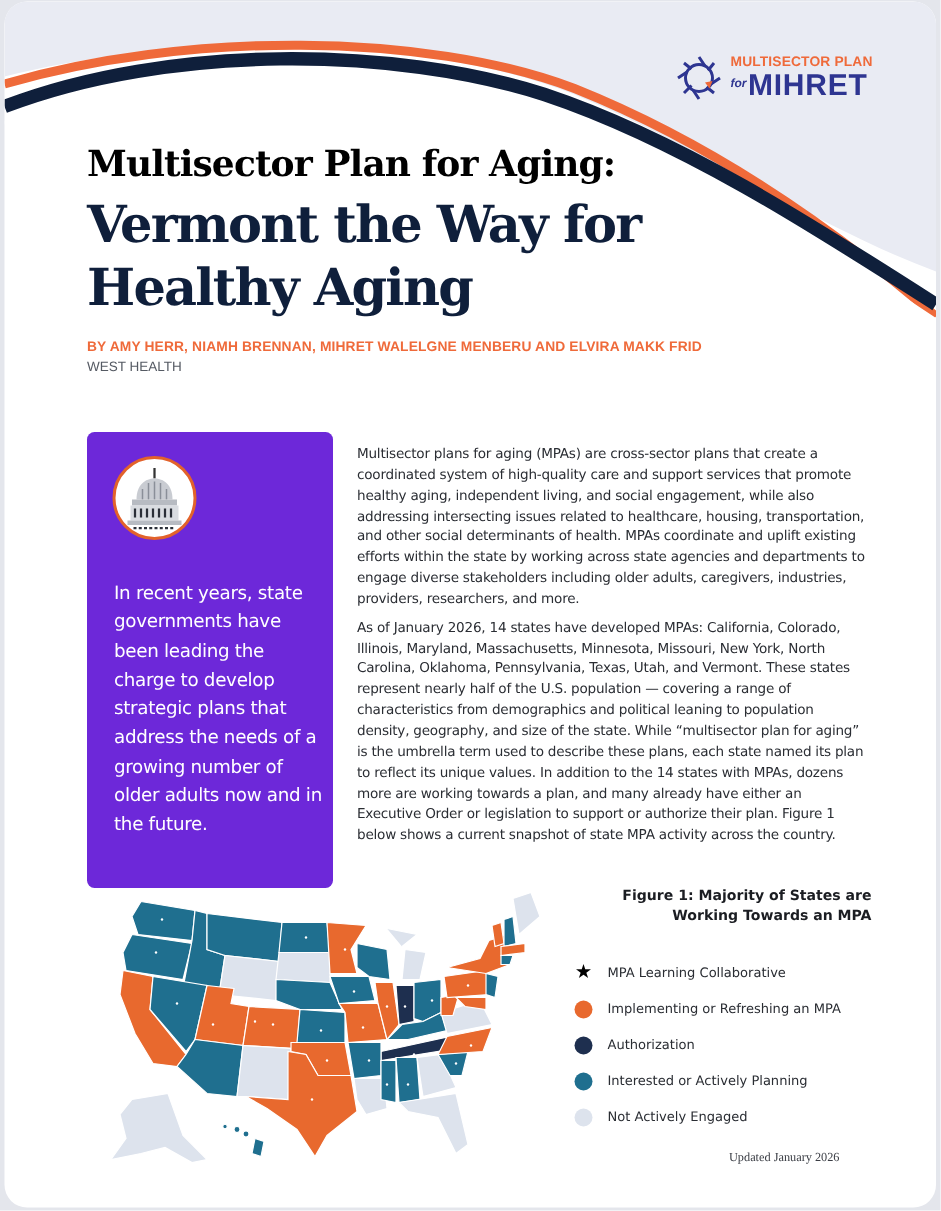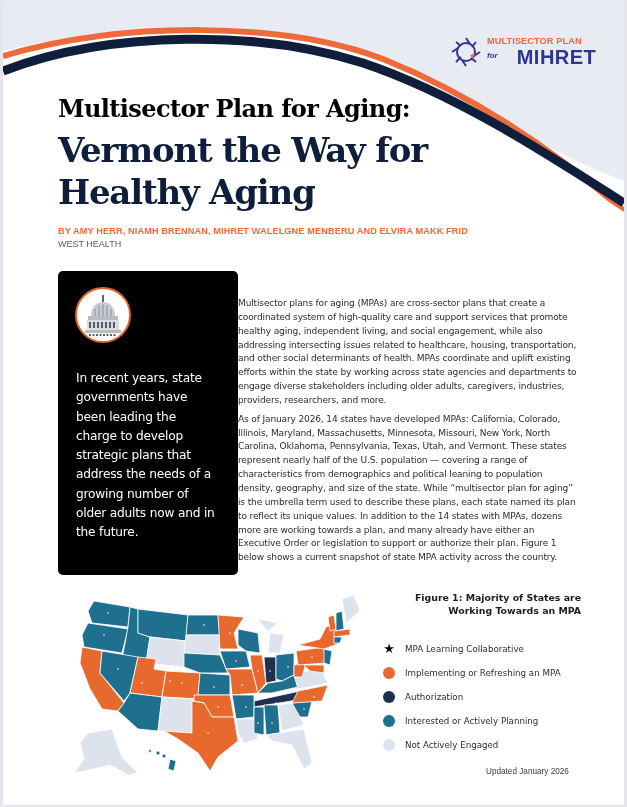--- a/index.html
+++ b/index.html
@@ -1,40 +1,40 @@
 <!DOCTYPE html>
 <html><head>
 <meta charset="utf-8">
 <style>
   html,body{margin:0;padding:0;}
   body{width:627px;height:807px;background:#e4e6ec;font-family:"DejaVu Sans","Liberation Sans",sans-serif;overflow:hidden;}
-  .page{position:absolute;left:3px;top:1px;width:621px;height:804px;background:#ffffff;overflow:hidden;}
+  .page{position:absolute;left:3px;top:1px;width:621px;height:804px;background:#ffffff;overflow:hidden;border-radius:15px;}
   .swoosh{position:absolute;left:0;top:0;width:621px;height:260px;}
   .logo{position:absolute;left:446px;top:34px;display:flex;align-items:center;gap:4px;}
   .logo .txt{display:flex;flex-direction:column;line-height:1;}
   .logo .top{font-family:"Liberation Sans",sans-serif;font-weight:700;font-size:9.2px;color:#ef6a3a;letter-spacing:0.1px;}
   .logo .bot{display:flex;align-items:flex-end;}
-  .logo .for{font-family:"Liberation Sans",sans-serif;font-style:italic;font-weight:700;font-size:8px;color:#2e3591;margin-right:19px;position:relative;top:-7px;}
+  .logo .for{font-family:"Liberation Sans",sans-serif;font-style:italic;font-weight:700;font-size:8px;color:#2e3591;margin-right:1px;position:relative;top:-7px;}
   .logo .aging{font-family:"Liberation Sans",sans-serif;font-weight:700;font-size:20px;color:#2e3591;letter-spacing:0.5px;}
   .subtitle{position:absolute;left:55px;top:93px;font-family:"DejaVu Serif","Liberation Serif",serif;font-weight:700;font-size:24px;color:#000000;letter-spacing:-0.6px;}
   .title{position:absolute;left:55px;top:128px;font-family:"DejaVu Serif","Liberation Serif",serif;font-weight:700;font-size:34px;line-height:42px;color:#0f1f3b;letter-spacing:-1.2px;}
   .authors{position:absolute;left:55px;top:225px;font-family:"Liberation Sans",sans-serif;font-weight:700;font-size:9.2px;color:#ef6a3a;letter-spacing:0.1px;}
   .org{position:absolute;left:55px;top:238px;font-family:"Liberation Sans",sans-serif;font-size:9px;color:#555a63;}
-  .callout{position:absolute;left:55px;top:270px;width:180px;height:304px;background:#000000;border-radius:5px;}
+  .callout{position:absolute;left:55px;top:287px;width:164px;height:304px;background:#6d28d9;border-radius:5px;}
   .callout .icon{position:absolute;left:17px;top:16px;width:56px;height:56px;border-radius:50%;background:#ffffff;border:2px solid #e2622b;box-sizing:border-box;overflow:hidden;}
   .callout .quote{position:absolute;left:18px;top:98px;width:140px;font-family:"DejaVu Sans",sans-serif;font-size:12.2px;line-height:19.3px;color:#ffffff;letter-spacing:-0.2px;}
   .body{position:absolute;left:235px;top:272px;width:340px;font-family:"DejaVu Sans",sans-serif;font-size:9.05px;line-height:13.85px;color:#2a2d33;letter-spacing:-0.15px;margin-top:24px;}
   .body p{margin:0 0 5px 0;}
   .map{position:absolute;left:55px;top:592px;width:310px;height:195px;}
   .figtitle{position:absolute;left:378px;top:590px;width:200px;text-align:right;font-family:"DejaVu Sans",sans-serif;font-weight:700;font-size:9.4px;line-height:13px;color:#1b1d22;}
   .legend{position:absolute;left:380px;top:636px;}
   .legend .item{display:flex;align-items:center;height:24px;font-family:"DejaVu Sans",sans-serif;font-size:8.7px;color:#2a2d33;}
   .legend .sw{width:12px;height:12px;border-radius:50%;margin-right:10px;flex:0 0 12px;}
   .legend .star{width:12px;margin-right:10px;font-size:13px;color:#000;text-align:center;line-height:12px;}
-  .updated{position:absolute;left:483px;top:766px;font-family:Liberation Sans, sans-serif;font-size:8.2px;color:#3a3d44;}
+  .updated{position:absolute;left:483px;top:766px;font-family:Liberation Serif, serif;font-size:8.2px;color:#3a3d44;}
 </style>
 </head>
 <body>
 
 <div class="page">
 
   <svg class="swoosh" viewBox="0 0 621 260" preserveAspectRatio="none">
     <path d="M0,0 L621,0 L621,180 C540,150 460,95 380,62 C280,22 120,20 0,50 Z" fill="#e9ebf3"></path>
     <path d="M0,55 C120,20 280,20 380,58 C460,90 540,140 621,210" stroke="#ef6a3a" stroke-width="6" fill="none"></path>
     <path d="M0,70 C110,28 260,30 360,62 C450,92 540,150 621,202" stroke="#0f1f3b" stroke-width="9" fill="none"></path>

